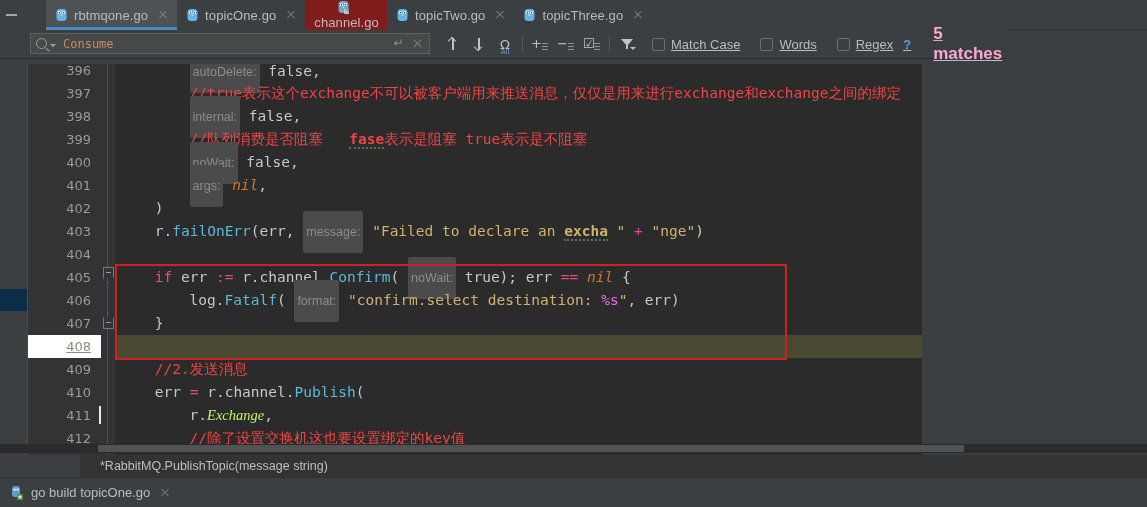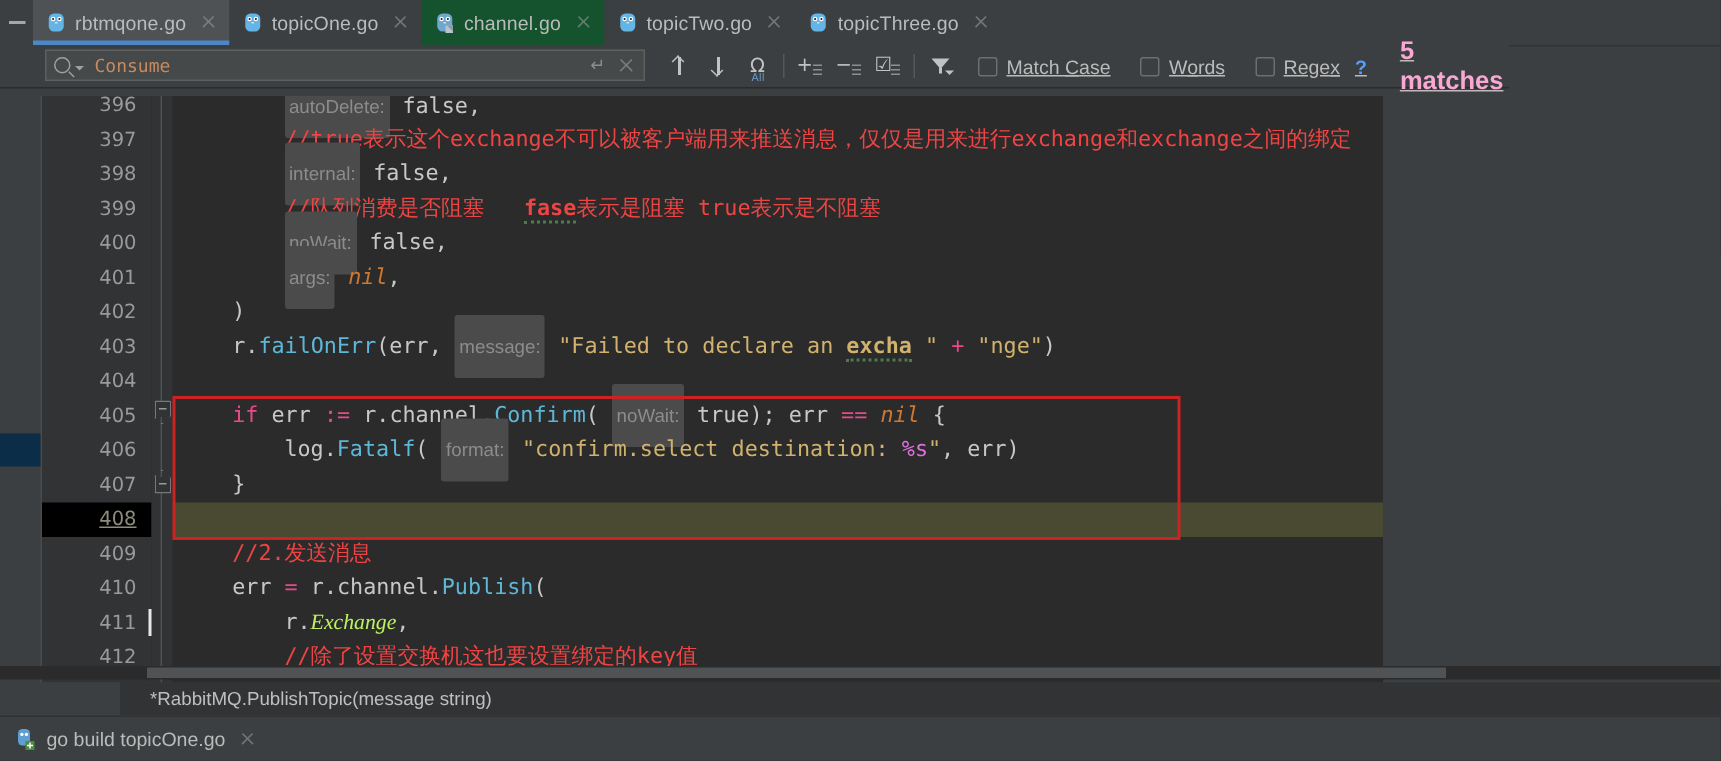--- a/index.html
+++ b/index.html
@@ -53,21 +53,22 @@
     box-sizing: border-box;
     background: #3c3f41;
     position: relative;
     cursor: default;
     white-space: nowrap;
   }
   .tab.active {
     background: #4e5254;
   }
   .tab.hover {
-    background: #14532d;
+    background: #7f1d1d;
+    flex-direction: column;
   }
   .tab.active::after {
     content: "";
     position: absolute;
     left: 0; right: 0; bottom: 0;
     height: 3px;
     background: #4a88c7;
   }
   .tab .gopher {
     width: 13px; height: 15px;
@@ -356,21 +357,21 @@
     height: 23px;
     line-height: 23px;
     text-align: right;
     padding-right: 10px;
     font-family: "DejaVu Sans", sans-serif;
     font-size: 13px;
     color: #9a9a9a;
     box-sizing: border-box;
   }
   .gutter-row.current {
-    background: #000000;
+    background: #ffffff;
     color: #8d8d7a;
     text-decoration: underline;
   }
   .fold-col {
     position: absolute;
     left: 101px; top: 0;
     width: 14px; height: 395px;
     background: #313335;
   }
   .fold-line {
@@ -566,21 +567,21 @@
 </style>
 </head>
 <body>
 
 <div id="app">
 
   <div class="tabbar">
     <div class="collapse-btn">
         <span class="bar"></span>
       </div>
-    <div id="tabs-host" style="display:flex;">
+    <div id="tabs-host" style="display:flex;margin-left:24px;">
         <div class="tab active">
           <span class="gopher"><svg width="13" height="15" viewBox="0 0 13 15">
               <rect x="1.5" y="1" width="10" height="12" rx="3.5" fill="#64b5e6"></rect>
               <circle cx="4.4" cy="4.6" r="1.5" fill="#ffffff"></circle>
               <circle cx="8.6" cy="4.6" r="1.5" fill="#ffffff"></circle>
               <circle cx="4.4" cy="4.7" r="0.7" fill="#1c1c1c"></circle>
               <circle cx="8.6" cy="4.7" r="0.7" fill="#1c1c1c"></circle>
               <rect x="5.6" y="6.6" width="1.8" height="1.1" rx="0.5" fill="#d6e6f0"></rect>
             </svg></span>
           <span class="tab-label">rbtmqone.go</span>

